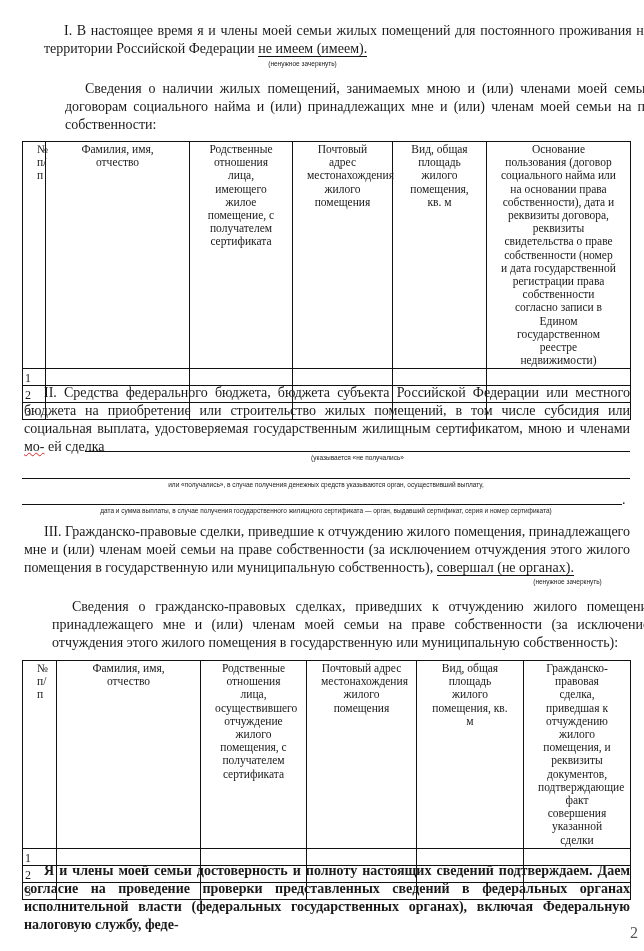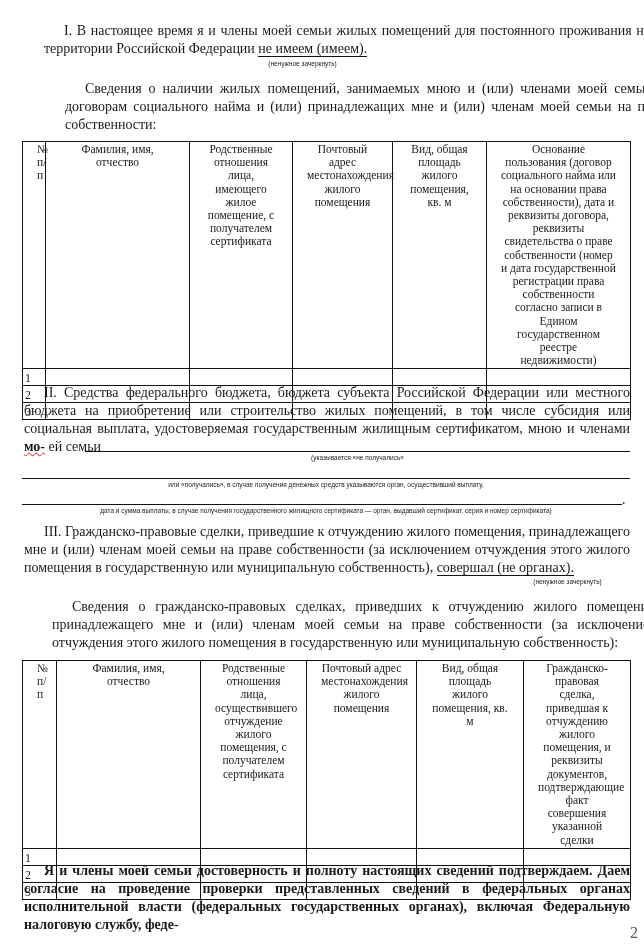--- a/index.html
+++ b/index.html
@@ -9,21 +9,21 @@
        text-align:justify; text-align-last:left; }
   .indent { text-indent:20px; }
   .line { position:absolute; height:0; border-top:1px solid #111; }
   .small { position:absolute; font-size:6.5px; line-height:8px; text-align:center; color:#222;
            font-family:"Liberation Sans", "DejaVu Sans", sans-serif; }
   table.grid { position:absolute; left:22px; border-collapse:collapse; table-layout:fixed;
                font-size:11.5px; line-height:13.2px; }
   table.grid td { border:1px solid #111; padding:1px 14px; vertical-align:top; text-align:center; }
   table.grid td.num { text-align:left; font-size:12px; vertical-align:bottom; padding:0 2px; }
   .ul { text-decoration:none; border-bottom:1px solid #111; }
-  .squiggle { text-decoration:underline wavy #d22; text-decoration-thickness:1px;font-weight:bold; }
+  .squiggle { text-decoration:underline wavy #d22; text-decoration-thickness:1px; }
   .pagenum { position:absolute; right:6px; top:924px; font-size:16px; color:#555; }
 </style>
 </head>
 <body>
 
 <div class="p indent" style="top:22px;margin-left:20px;">
   <span>I. В настоящее время я и члены моей семьи жилых помещений для постоянного проживания на территории Российской Федерации</span>
   <span class="ul">не имеем (имеем).</span>
 </div>
 <div class="small" style="left:240px; top:60px; width:125px;">(ненужное зачеркнуть)</div>
@@ -70,21 +70,21 @@
     <td></td>
     <td></td>
     <td></td>
     <td></td>
   </tr>
 </tbody>
   </table>
 
 <div class="p indent" style="top:384px;">
   <span>II. Средства федерального бюджета, бюджета субъекта Российской Федерации или местного бюджета на приобретение или строительство жилых помещений, в том числе субсидия или социальная выплата, удостоверяемая государственным жилищным сертификатом, мною и членами </span><span class="squiggle">мо-</span>
-  <span>ей семьи</span>
+  <span>ей сделка</span>
 </div>
 <div class="line" style="left:85px; width:545px; top:451px;"></div>
 <div class="small" style="left:85px; width:545px; top:454px;">(указывается «не получались»</div>
 <div class="line" style="left:22px; width:608px; top:478px;"></div>
 <div class="small" style="left:22px; width:608px; top:481px;">или «получались», в случае получения денежных средств указываются орган, осуществивший выплату,</div>
 <div class="line" style="left:22px; width:600px; top:504px;"></div>
 <div style="position:absolute; left:622px; top:492px; font-size:14px;">.</div>
 <div class="small" style="left:22px; width:608px; top:507px;">дата и сумма выплаты, в случае получения государственного жилищного сертификата — орган, выдавший сертификат, серия и номер сертификата)</div>
 
 <div class="p indent" style="top:523px;">

